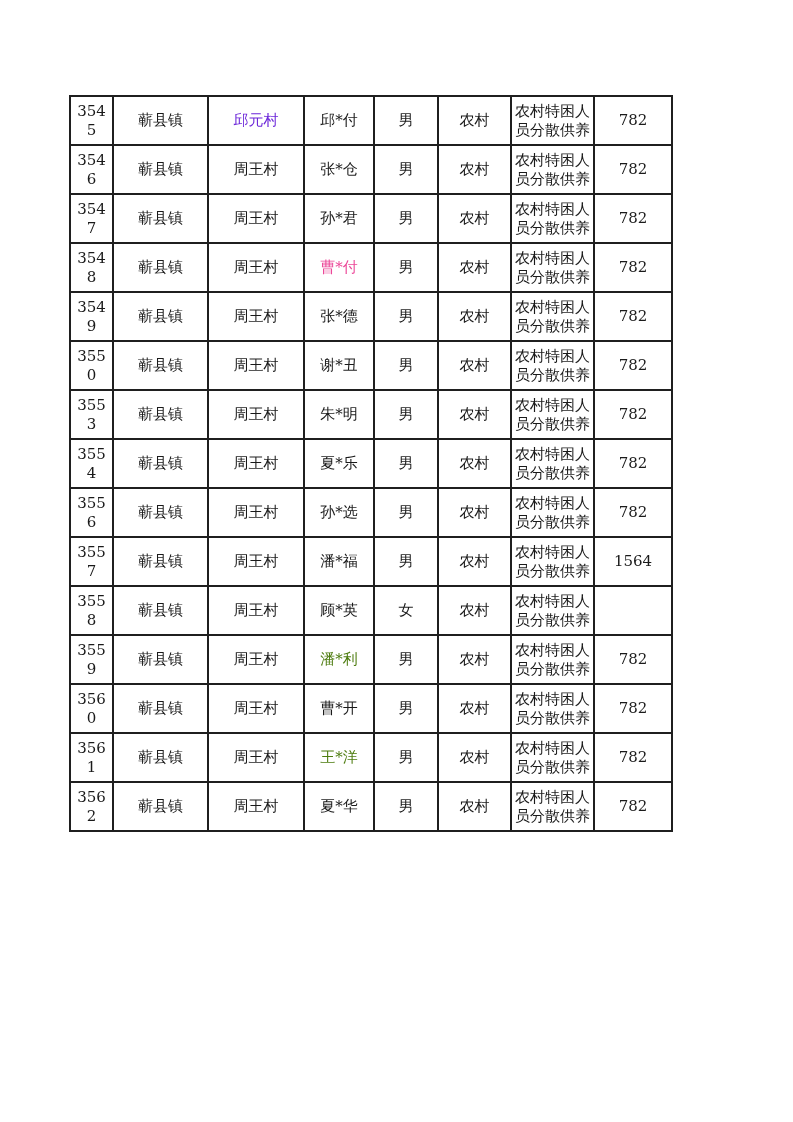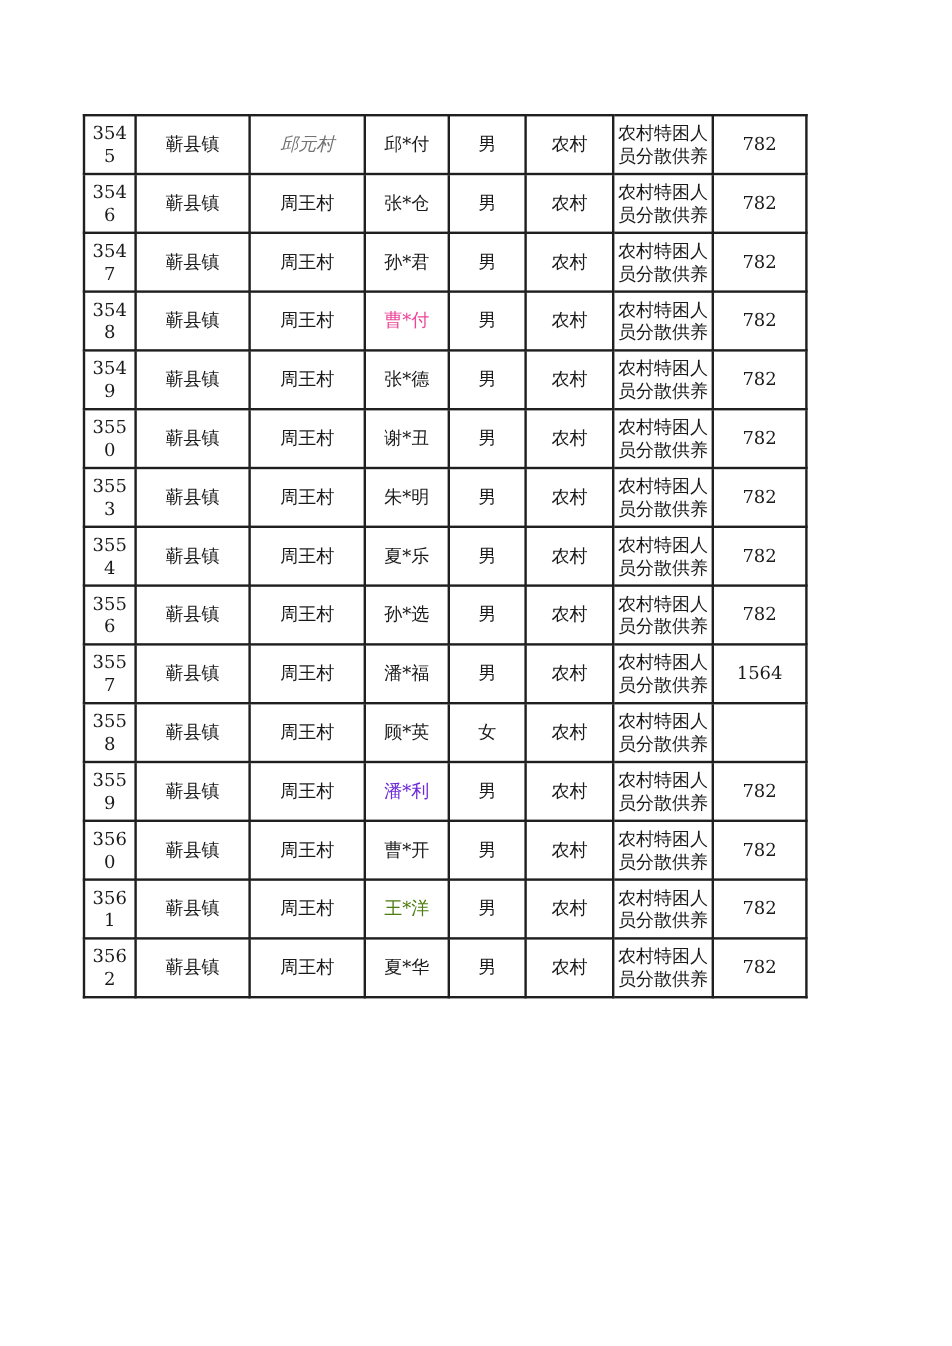--- a/index.html
+++ b/index.html
@@ -56,21 +56,21 @@
       <col class="c-name">
       <col class="c-gender">
       <col class="c-area">
       <col class="c-category">
       <col class="c-amount">
     </colgroup>
     <tbody>
         <tr>
           <td style="border-color: rgb(31, 31, 31); color: rgb(26, 26, 26);">3545</td>
           <td style="border-color: rgb(31, 31, 31); color: rgb(26, 26, 26);">蕲县镇</td>
-          <td style="border-color: rgb(31, 31, 31); color: #737373; font-style: italic;">邱元村</td>
+          <td style="border-color: rgb(31, 31, 31); color: #6d28d9;">邱元村</td>
           <td style="border-color: rgb(31, 31, 31); color: rgb(26, 26, 26);">邱*付</td>
           <td style="border-color: rgb(31, 31, 31); color: rgb(26, 26, 26);">男</td>
           <td style="border-color: rgb(31, 31, 31); color: rgb(26, 26, 26);">农村</td>
           <td style="border-color: rgb(31, 31, 31); color: rgb(26, 26, 26);">农村特困人员分散供养</td>
           <td style="border-color: rgb(31, 31, 31); color: rgb(26, 26, 26);">782</td>
         </tr>
         <tr>
           <td style="border-color: rgb(31, 31, 31); color: rgb(26, 26, 26);">3546</td>
           <td style="border-color: rgb(31, 31, 31); color: rgb(26, 26, 26);">蕲县镇</td>
           <td style="border-color: rgb(31, 31, 31); color: rgb(26, 26, 26);">周王村</td>
@@ -167,21 +167,21 @@
           <td style="border-color: rgb(31, 31, 31); color: rgb(26, 26, 26);">顾*英</td>
           <td style="border-color: rgb(31, 31, 31); color: rgb(26, 26, 26);">女</td>
           <td style="border-color: rgb(31, 31, 31); color: rgb(26, 26, 26);">农村</td>
           <td style="border-color: rgb(31, 31, 31); color: rgb(26, 26, 26);">农村特困人员分散供养</td>
           <td style="border-color: rgb(31, 31, 31); color: rgb(26, 26, 26);"></td>
         </tr>
         <tr>
           <td style="border-color: rgb(31, 31, 31); color: rgb(26, 26, 26);">3559</td>
           <td style="border-color: rgb(31, 31, 31); color: rgb(26, 26, 26);">蕲县镇</td>
           <td style="border-color: rgb(31, 31, 31); color: rgb(26, 26, 26);">周王村</td>
-          <td style="border-color: rgb(31, 31, 31); color: #6d28d9;">潘*利</td>
+          <td style="border-color: rgb(31, 31, 31); color: #4d7c0f;">潘*利</td>
           <td style="border-color: rgb(31, 31, 31); color: rgb(26, 26, 26);">男</td>
           <td style="border-color: rgb(31, 31, 31); color: rgb(26, 26, 26);">农村</td>
           <td style="border-color: rgb(31, 31, 31); color: rgb(26, 26, 26);">农村特困人员分散供养</td>
           <td style="border-color: rgb(31, 31, 31); color: rgb(26, 26, 26);">782</td>
         </tr>
         <tr>
           <td style="border-color: rgb(31, 31, 31); color: rgb(26, 26, 26);">3560</td>
           <td style="border-color: rgb(31, 31, 31); color: rgb(26, 26, 26);">蕲县镇</td>
           <td style="border-color: rgb(31, 31, 31); color: rgb(26, 26, 26);">周王村</td>
           <td style="border-color: rgb(31, 31, 31); color: rgb(26, 26, 26);">曹*开</td>

